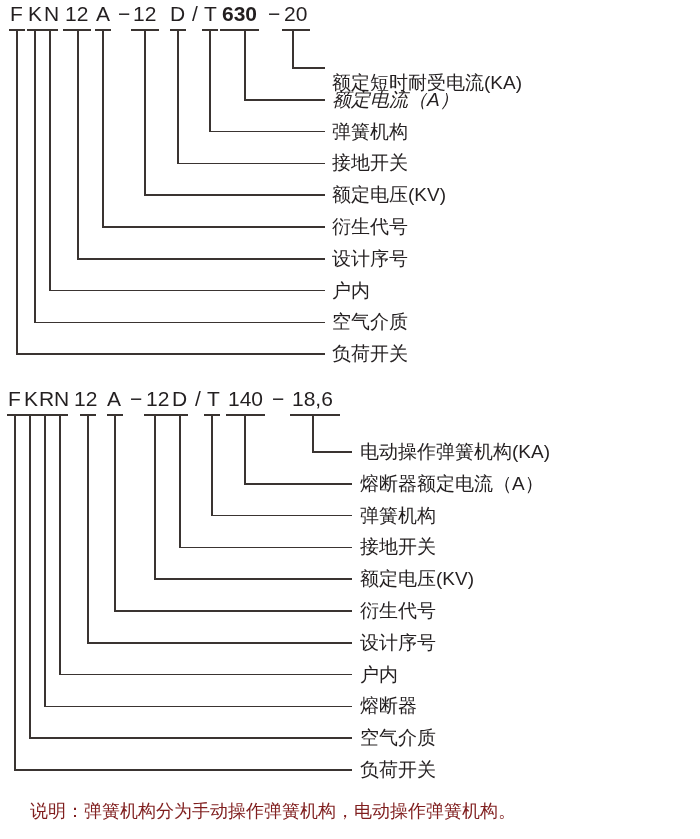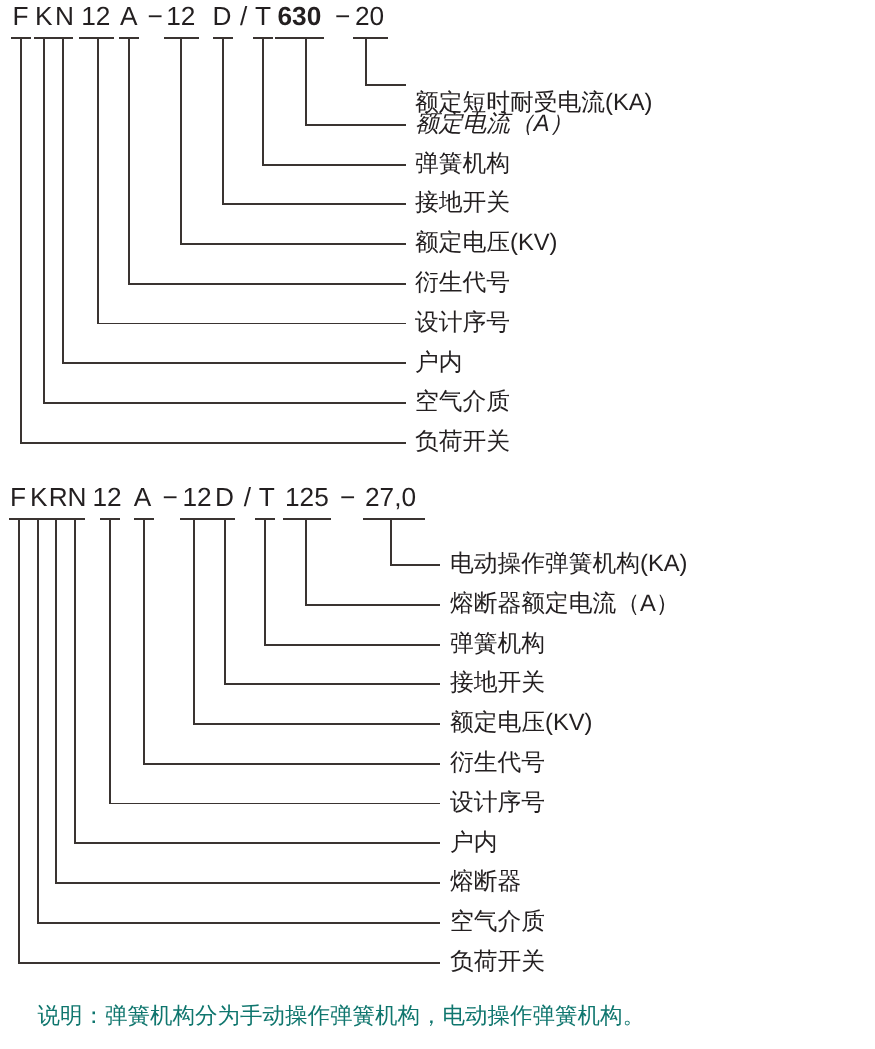--- a/index.html
+++ b/index.html
@@ -68,22 +68,23 @@
   svg.leaders .tickline {
     stroke-width: 1.6;
   }
 
   .footnote {
     position: absolute;
     left: 30px;
     top: 800px;
     font-size: 18px;
     line-height: 24px;
-    color: #0f766e;
+    color: #7f1d1d;
     white-space: nowrap;
+    font-family: Liberation Mono, monospace;
   }
 </style>
 </head>
 <body>
 
 <div class="diagram" id="diagram-1">
   <div class="code-row" id="code-row-1">
       <span class="code-seg" style="left: 10px;">F</span>
       <span class="code-seg" style="left: 28px;">K</span>
       <span class="code-seg" style="left: 44px;">N</span>
@@ -144,23 +145,23 @@
       <span class="code-seg" style="left: 24px;">K</span>
       <span class="code-seg" style="left: 39px;">R</span>
       <span class="code-seg" style="left: 54px;">N</span>
       <span class="code-seg" style="left: 74px;">12</span>
       <span class="code-seg" style="left: 107px;">A</span>
       <span class="code-seg" style="left: 130px;">−</span>
       <span class="code-seg" style="left: 146px;">12</span>
       <span class="code-seg" style="left: 172px;">D</span>
       <span class="code-seg" style="left: 195px;">/</span>
       <span class="code-seg" style="left: 207px;">T</span>
-      <span class="code-seg" style="left: 228px;">125</span>
+      <span class="code-seg" style="left: 228px;">140</span>
       <span class="code-seg" style="left: 272px;">−</span>
-      <span class="code-seg" style="left: 292px;">27,0</span>
+      <span class="code-seg" style="left: 292px;">18,6</span>
     </div>
   <svg class="leaders" id="leaders-2" width="700" height="400">
       <line x1="144" x2="172" y1="30" y2="30" class="tickline"></line>
       <line x1="226" x2="265" y1="30" y2="30" class="tickline"></line>
       <line x1="290" x2="340" y1="30" y2="30" class="tickline"></line>
       <line x1="7" x2="23" y1="30" y2="30" class="tickline"></line>
       <polyline points="15,30 15,385 352,385"></polyline>
       <line x1="22" x2="38" y1="30" y2="30" class="tickline"></line>
       <polyline points="30,30 30,353.2 352,353.2"></polyline>
       <line x1="37" x2="53" y1="30" y2="30" class="tickline"></line>

